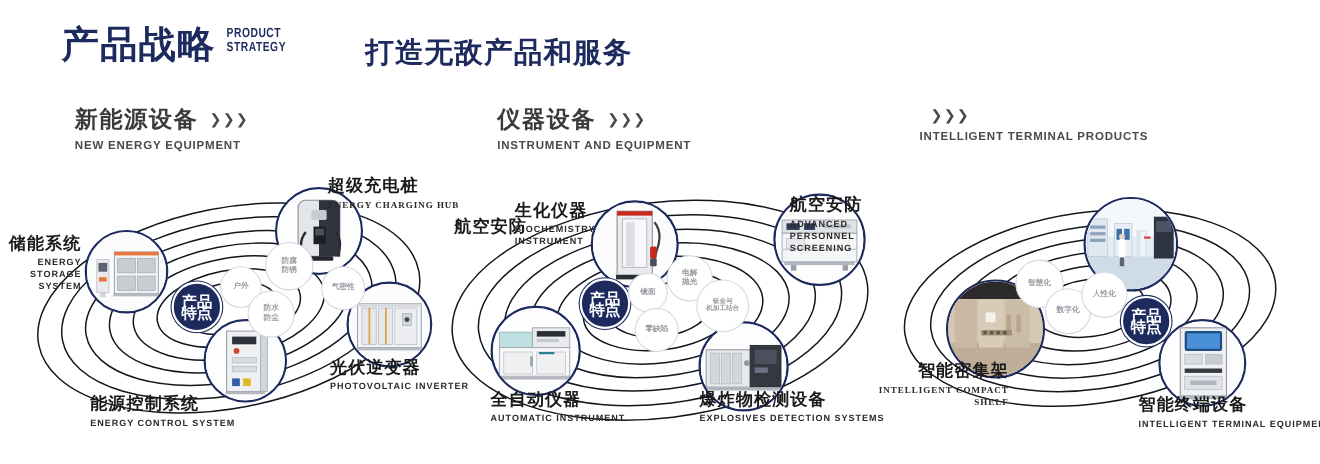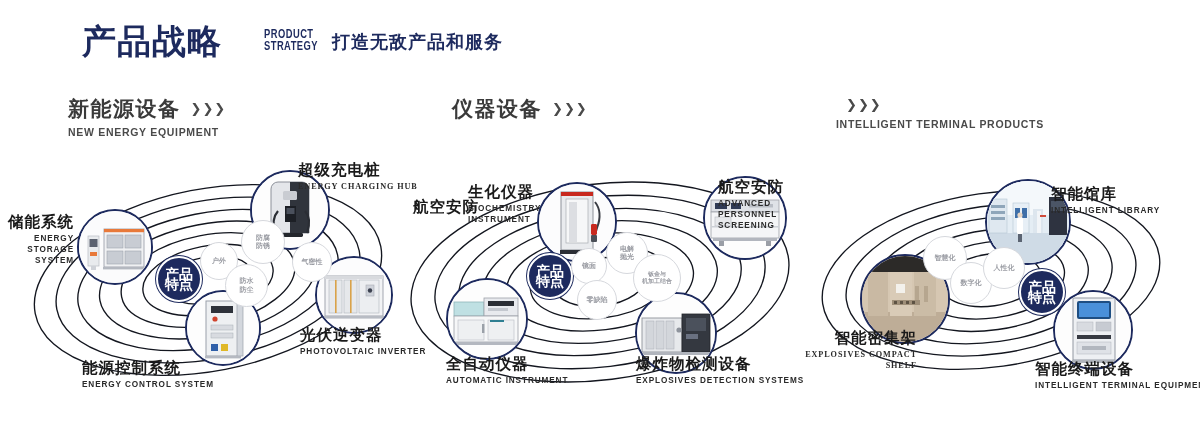--- a/index.html
+++ b/index.html
@@ -4,34 +4,34 @@
 <style>
   html,body{margin:0;padding:0;}
   body{
     width:1200px;height:422px;background:#ffffff;
     font-family:"Liberation Sans","DejaVu Sans",sans-serif;
     overflow:hidden;position:relative;
   }
   .stage{position:absolute;left:0;top:0;width:1200px;height:422px;}
 
   
-  .hdr{position:absolute;left:82px;top:24px;display:flex;align-items:center;gap:32px;}
+  .hdr{position:absolute;left:56px;top:24px;display:flex;align-items:flex-start;}
   .hdr-cn{
     font-size:34px;font-weight:700;color:#1d2a5e;letter-spacing:1px;
     line-height:1;
   }
   .hdr-en{
     margin-left:10px;margin-bottom:2px;color:#1d2a5e;font-weight:700;
     font-size:12px;line-height:12px;letter-spacing:0.6px;
     transform:scaleX(0.78);transform-origin:left bottom;
     font-family:"Liberation Sans Narrow","Liberation Sans",sans-serif;
   }
   .hdr-sub{
     position:absolute;left:332px;top:34px;
-    font-size:18px;font-weight:700;color:#1d2a5e;letter-spacing:1px;line-height:1;font-family:Liberation Mono, monospace;
+    font-size:26px;font-weight:700;color:#1d2a5e;letter-spacing:1px;line-height:1;
   }
 
   
   .sect{position:absolute;}
   .sect .cn{
     font-size:21px;font-weight:700;color:#3a3a3a;letter-spacing:1.5px;
     line-height:1;display:flex;align-items:center;white-space:nowrap;
   }
   .sect .arrows{margin-left:10px;color:#4a4a4a;font-size:13px;letter-spacing:1px;}
   .sect .en{
@@ -85,20 +85,21 @@
       <span class="arrows">❯❯❯</span>
     </div>
     <div class="en">NEW ENERGY EQUIPMENT</div>
   </div>
 
   <div class="sect" style="left:452px;top:98px;">
     <div class="cn">
       <span>仪器设备</span>
       <span class="arrows">❯❯❯</span>
     </div>
+    <div class="en">INSTRUMENT AND EQUIPMENT</div>
   </div>
 
   <div class="sect" style="left:836px;top:98px;">
     <div class="cn">
       <span class="arrows">❯❯❯</span>
     </div>
     <div class="en">INTELLIGENT TERMINAL PRODUCTS</div>
   </div>
 
   <div class="cluster" style="left:10px;top:152px;">
@@ -408,27 +409,23 @@
     <div class="bub" style="left:128px;top:84px;width:42px;height:42px;">
       <span style="white-space:pre-line">智慧化</span>
     </div>
     <div class="bub" style="left:155px;top:110px;width:40px;height:40px;">
       <span style="white-space:pre-line">数字化</span>
     </div>
     <div class="bub" style="left:188px;top:95px;width:40px;height:40px;">
       <span style="white-space:pre-line">人性化</span>
     </div>
 
-    <div class="lab" style="left:256px;top:33px;">
-      <div class="cn">智能馆库</div>
-      <div class="en">INTELLIGENT LIBRARY</div>
-    </div>
     <div class="lab r" style="left:-10px;top:177px;width:132px;font-family:Liberation Serif, serif;">
       <div class="cn">智能密集架</div>
-      <div class="en" style="white-space:pre-line">EXPLOSIVES COMPACT
+      <div class="en" style="white-space:pre-line">INTELLIGENT COMPACT
 SHELF</div>
     </div>
     <div class="lab" style="left:240px;top:208px;">
       <div class="cn">智能终端设备</div>
       <div class="en">INTELLIGENT TERMINAL EQUIPMENT</div>
     </div>
   </div>
 
 </div>
 

